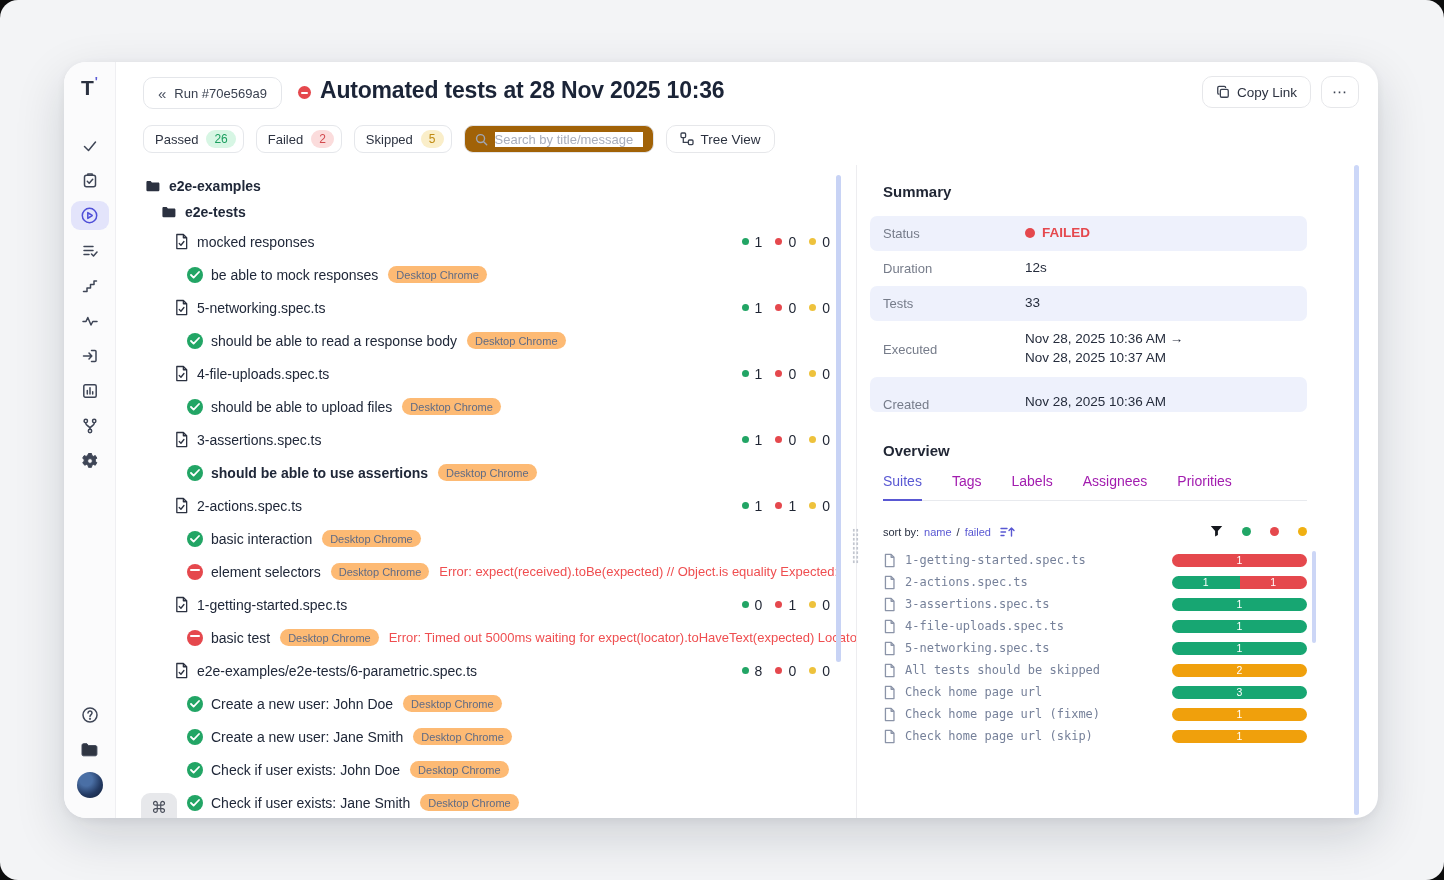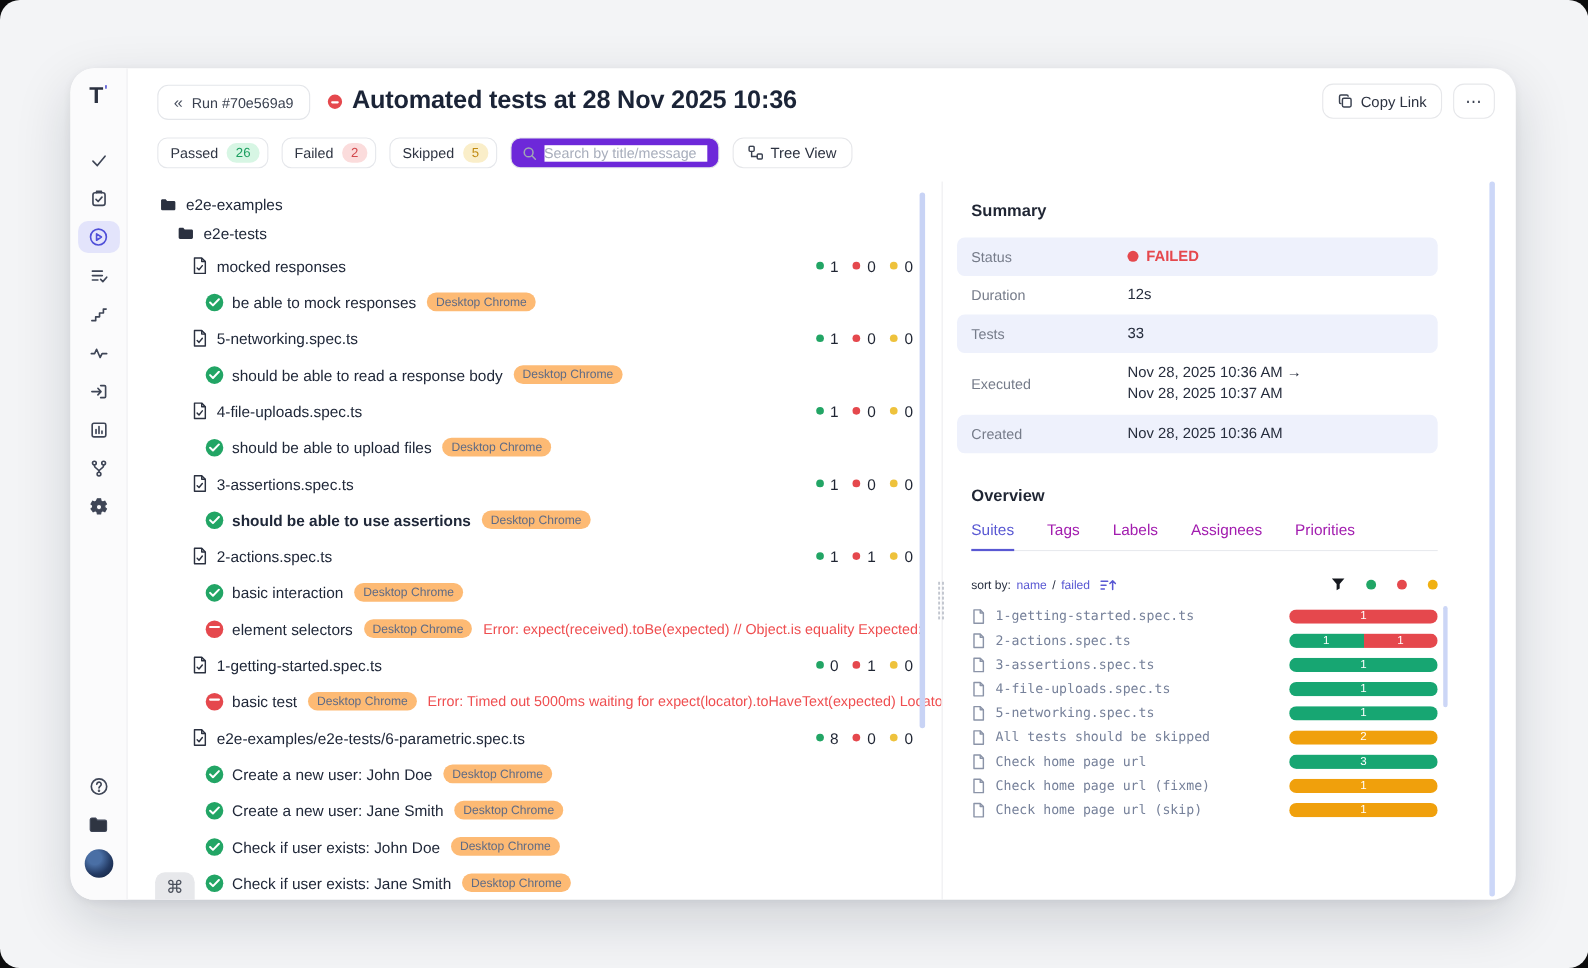--- a/index.html
+++ b/index.html
@@ -44,29 +44,29 @@
   .btn.more { padding:0 10px; font-size:15px; letter-spacing:1px; color:#3a4150; }
 
   .filters { position:absolute; left:27px; top:63px; display:flex; gap:12px; align-items:center; }
   .chip { height:28px; display:flex; align-items:center; gap:8px; padding:0 7px 0 11px; border:1px solid #e5e7eb;
           border-radius:9px; background:#fff; font-size:13px; color:#2e3442; cursor:pointer; }
   .chip-badge { font-size:12px; padding:2px 8px; border-radius:999px; }
   .chip-badge.green { background:#d7f6e4; color:#1b9e5f; }
   .chip-badge.red { background:#fbdcdc; color:#d2494e; }
   .chip-badge.yellow { background:#faeec9; color:#c08a10; }
   .search { width:190px; height:28px; border:1px solid #e3e5e9; border-radius:9px; display:flex; align-items:center;
-            gap:7px; padding:0 10px; background:#6d28d9; }
+            gap:7px; padding:0 10px; background:#a16207; }
   .search input { border:none; outline:none; flex:1; font-size:13px; color:#30384a; font-family:"Liberation Sans",sans-serif; min-width:0; }
   .search input::placeholder { color:#a8aebc; }
   .treeview { height:28px; }
 
   
   .tree { position:absolute; left:0; top:103px; width:740px; bottom:0; padding:8px 0 0 28px; overflow:hidden; }
   .trow { display:flex; align-items:center; cursor:pointer; }
-  .trow.h26 { height:26px; } .trow.h33 { height:33px; }
+  .trow.h26 { height:26px;font-weight:bold; } .trow.h33 { height:33px; }
   .trow .ticon { flex:0 0 auto; display:flex; margin-right:8px; }
   .tlabel { font-size:14px; color:#202839; white-space:nowrap; }
   .trow.bold .tlabel { font-weight:700; }
   .badge-chrome { margin-left:10px; font-size:11px; color:#5f6b85; background:#fdba74; border-radius:10px;
                   padding:2.5px 8px; white-space:nowrap; flex:0 0 auto; }
   .err-text { margin-left:10px; font-size:13px; color:#ef4e50; white-space:nowrap; overflow:hidden; flex:1 1 0; min-width:0; }
   .counts { margin-left:auto; margin-right:26px; display:flex; align-items:center; gap:13px; flex:0 0 auto; }
   .cpair { display:flex; align-items:center; gap:6px; font-size:14px; color:#1f2533; }
   .cdot { width:7px; height:7px; border-radius:50%; }
   .cdot.green { background:#22a565; } .cdot.red { background:#e5484d; } .cdot.yellow { background:#eec23c; }
@@ -609,21 +609,21 @@
               <span class="sval">12s</span>
             </div>
             <div class="srow alt" style="min-height: 35px;">
               <span class="slabel">Tests</span>
               <span class="sval">33</span>
             </div>
             <div class="srow" style="min-height: 56px;">
               <span class="slabel">Executed</span>
               <span class="sval">Nov 28, 2025 10:36 AM →<br>Nov 28, 2025 10:37 AM</span>
             </div>
-            <div class="srow alt" style="min-height: 35px;">
+            <div class="srow alt" style="min-height: 35px; align-items: flex-end;">
               <span class="slabel">Created</span>
               <span class="sval">Nov 28, 2025 10:36 AM</span>
             </div>
           </div>
 
         <div class="sec-title overview-title">Overview</div>
         <div class="tabs" id="tabs">
             <div class="tab active">Suites</div>
             <div class="tab">Tags</div>
             <div class="tab">Labels</div>

